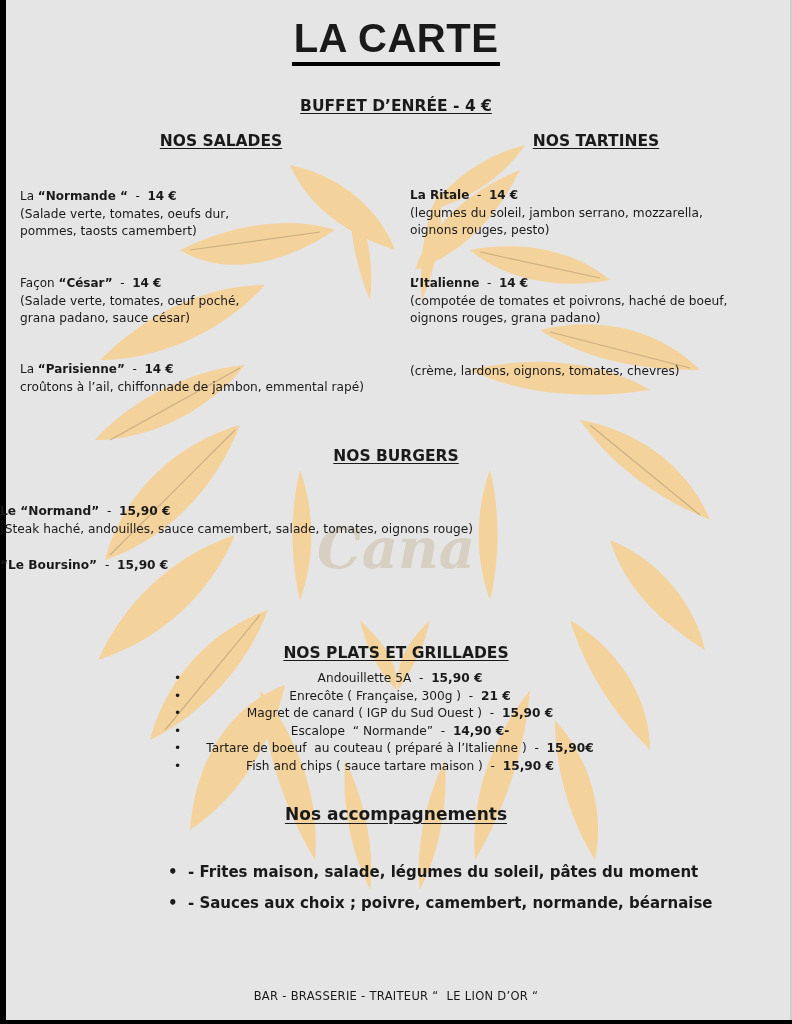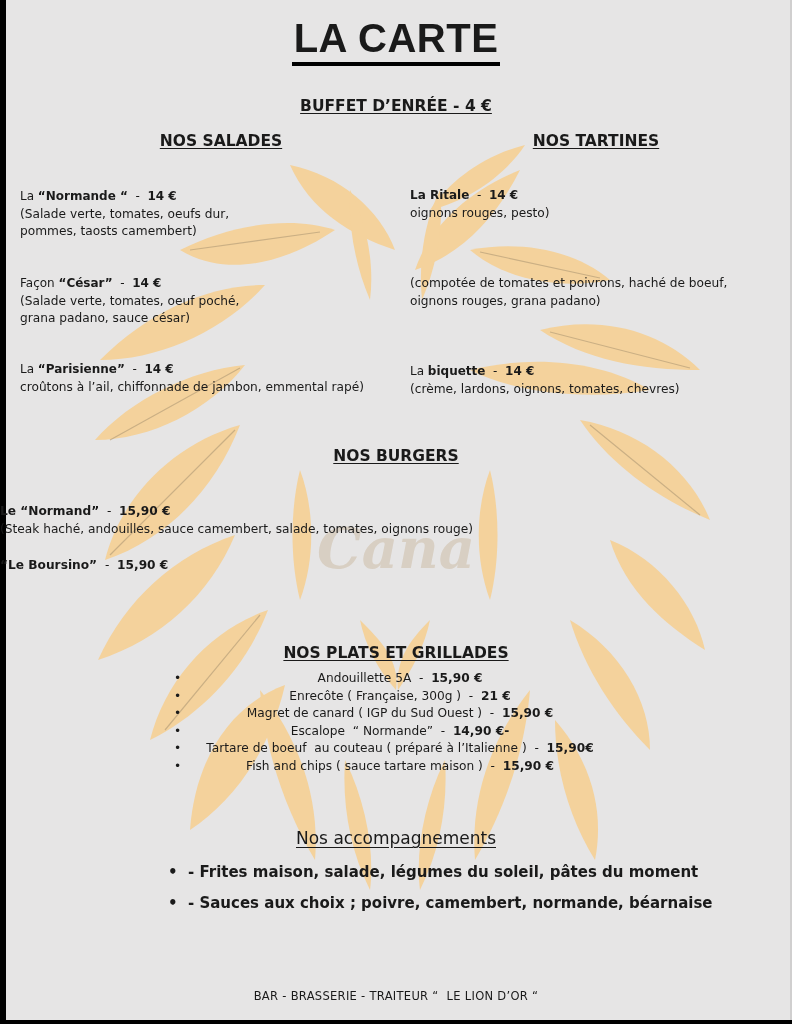--- a/index.html
+++ b/index.html
@@ -14,21 +14,21 @@
   .sec{font-weight:bold;font-size:15.5px;text-decoration:underline;text-underline-offset:2px;}
   .col{position:absolute;text-align:left;font-size:12.2px;line-height:17.5px;}
   .col .name{font-size:12px;}
   .b{font-weight:bold;}
   .plats{position:absolute;left:160px;width:480px;top:670px;font-size:12.2px;line-height:17.6px;}
   .plats .row{position:relative;text-align:center;}
   .plats .dot{position:absolute;left:14px;top:0;}
   .acc{position:absolute;left:168px;font-size:15px;font-weight:bold;}
   .acc .dot{display:inline-block;width:20px;}
   .footer{top:989px;font-size:11.5px;letter-spacing:0.3px;}
-  .nosacc{font-weight:normal;font-size:17px;text-decoration:underline;text-underline-offset:3px;margin-top:24px;}
+  .nosacc{font-weight:bold;font-size:17px;text-decoration:underline;text-underline-offset:3px;}
 </style>
 </head>
 <body>
 
 <svg class="bg-art" viewBox="0 0 792 1024" xmlns="http://www.w3.org/2000/svg">
   <g fill="#f4d29c" stroke="none">
 
     <path d="M290,165 C340,175 380,210 395,250 C350,235 310,210 290,165 Z"></path>
     <path d="M180,250 C230,225 290,215 335,230 C290,260 230,280 180,250 Z"></path>
     <path d="M100,360 C150,310 210,285 265,285 C225,330 160,360 100,360 Z"></path>
@@ -93,28 +93,29 @@
   <div>(Salade verte, tomates, oeuf poché,</div>
   <div>grana padano, sauce césar)</div>
 </div>
 <div class="col" style="left:20px;width:400px;top:361px;">
   <div class="name"><span>La </span><span class="b">“Parisienne”</span><span> &nbsp;- &nbsp;</span><span class="b">14 €</span></div>
   <div>croûtons à l’ail, chiffonnade de jambon, emmental rapé)</div>
 </div>
 
 <div class="col" style="left:410px;width:372px;top:187px;">
   <div class="name"><span class="b">La Ritale</span><span> &nbsp;- &nbsp;</span><span class="b">14 €</span></div>
+  <div>(legumes du soleil, jambon serrano, mozzarella,</div>
   <div>oignons rouges, pesto)</div>
 </div>
 <div class="col" style="left:410px;width:372px;top:275px;">
+  <div class="name"><span class="b">L’Italienne</span><span> &nbsp;- &nbsp;</span><span class="b">14 €</span></div>
   <div>(compotée de tomates et poivrons, haché de boeuf,</div>
   <div>oignons rouges, grana padano)</div>
 </div>
 <div class="col" style="left:410px;width:372px;top:363px;">
-  <div class="name"><span>La </span><span class="b">biquette</span><span> &nbsp;- &nbsp;</span><span class="b">14 €</span></div>
   <div>(crème, lardons, oignons, tomates, chevres)</div>
 </div>
 
 <div class="c sec" style="top:447px;">NOS BURGERS</div>
 <div class="col" style="left:0;width:792px;top:503px;">
   <div><span class="b">Le “Normand”</span><span> &nbsp;- &nbsp;</span><span class="b">15,90 €</span></div>
   <div>(Steak haché, andouilles, sauce camembert, salade, tomates, oignons rouge)</div>
 </div>
 <div class="col" style="left:0;width:792px;top:557px;">
   <div><span class="b">“Le Boursino”</span><span> &nbsp;- &nbsp;</span><span class="b">15,90 €</span></div>

